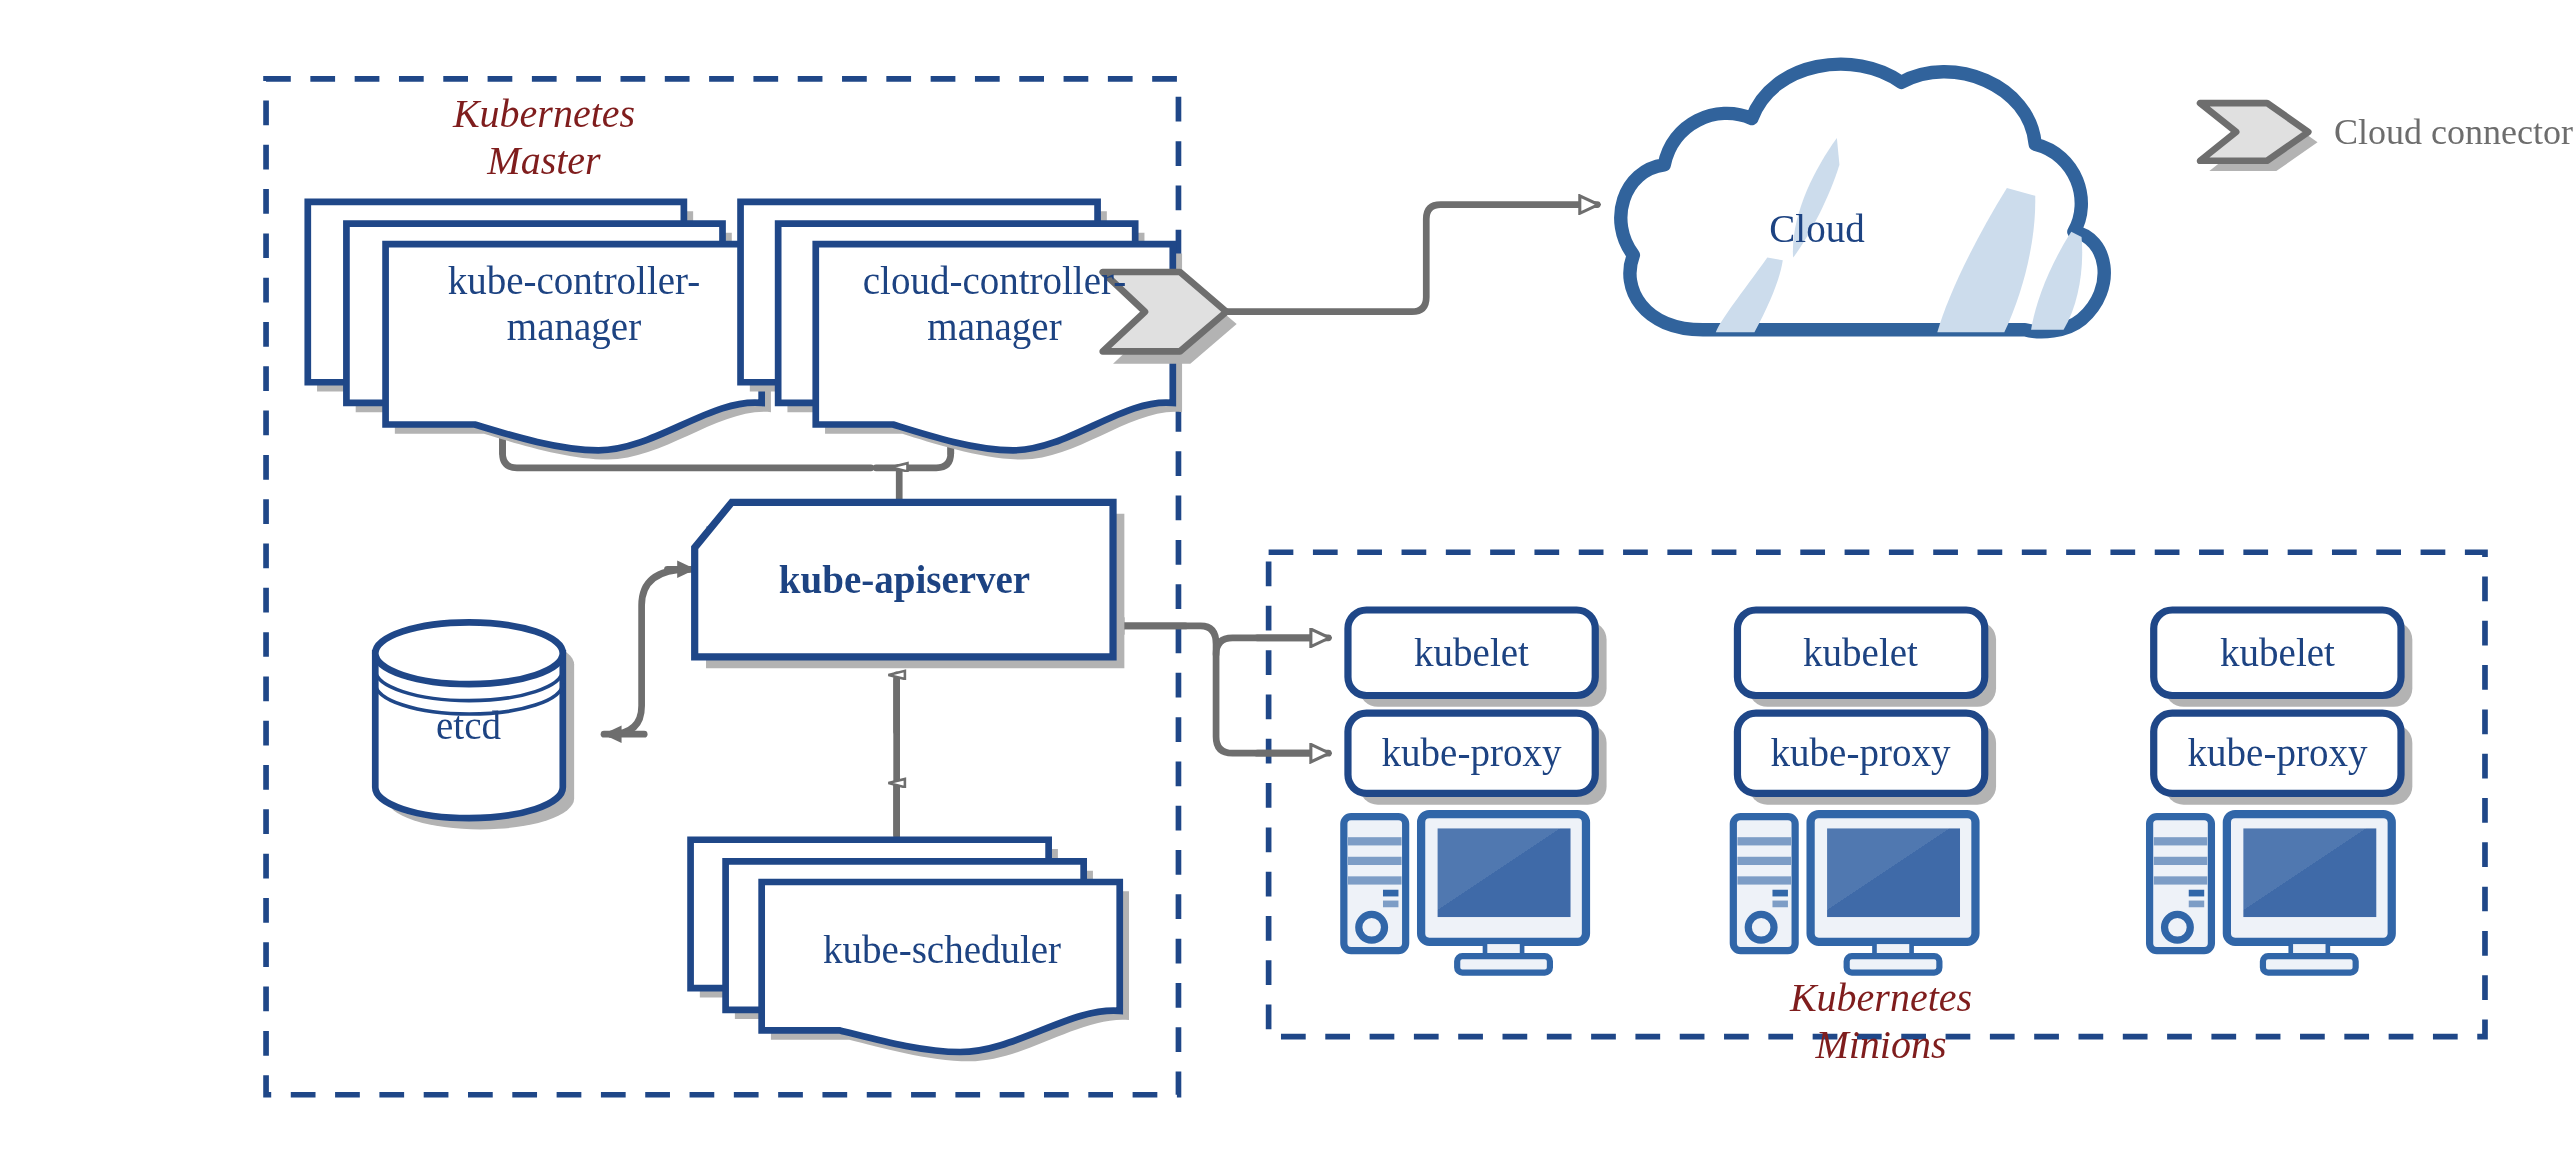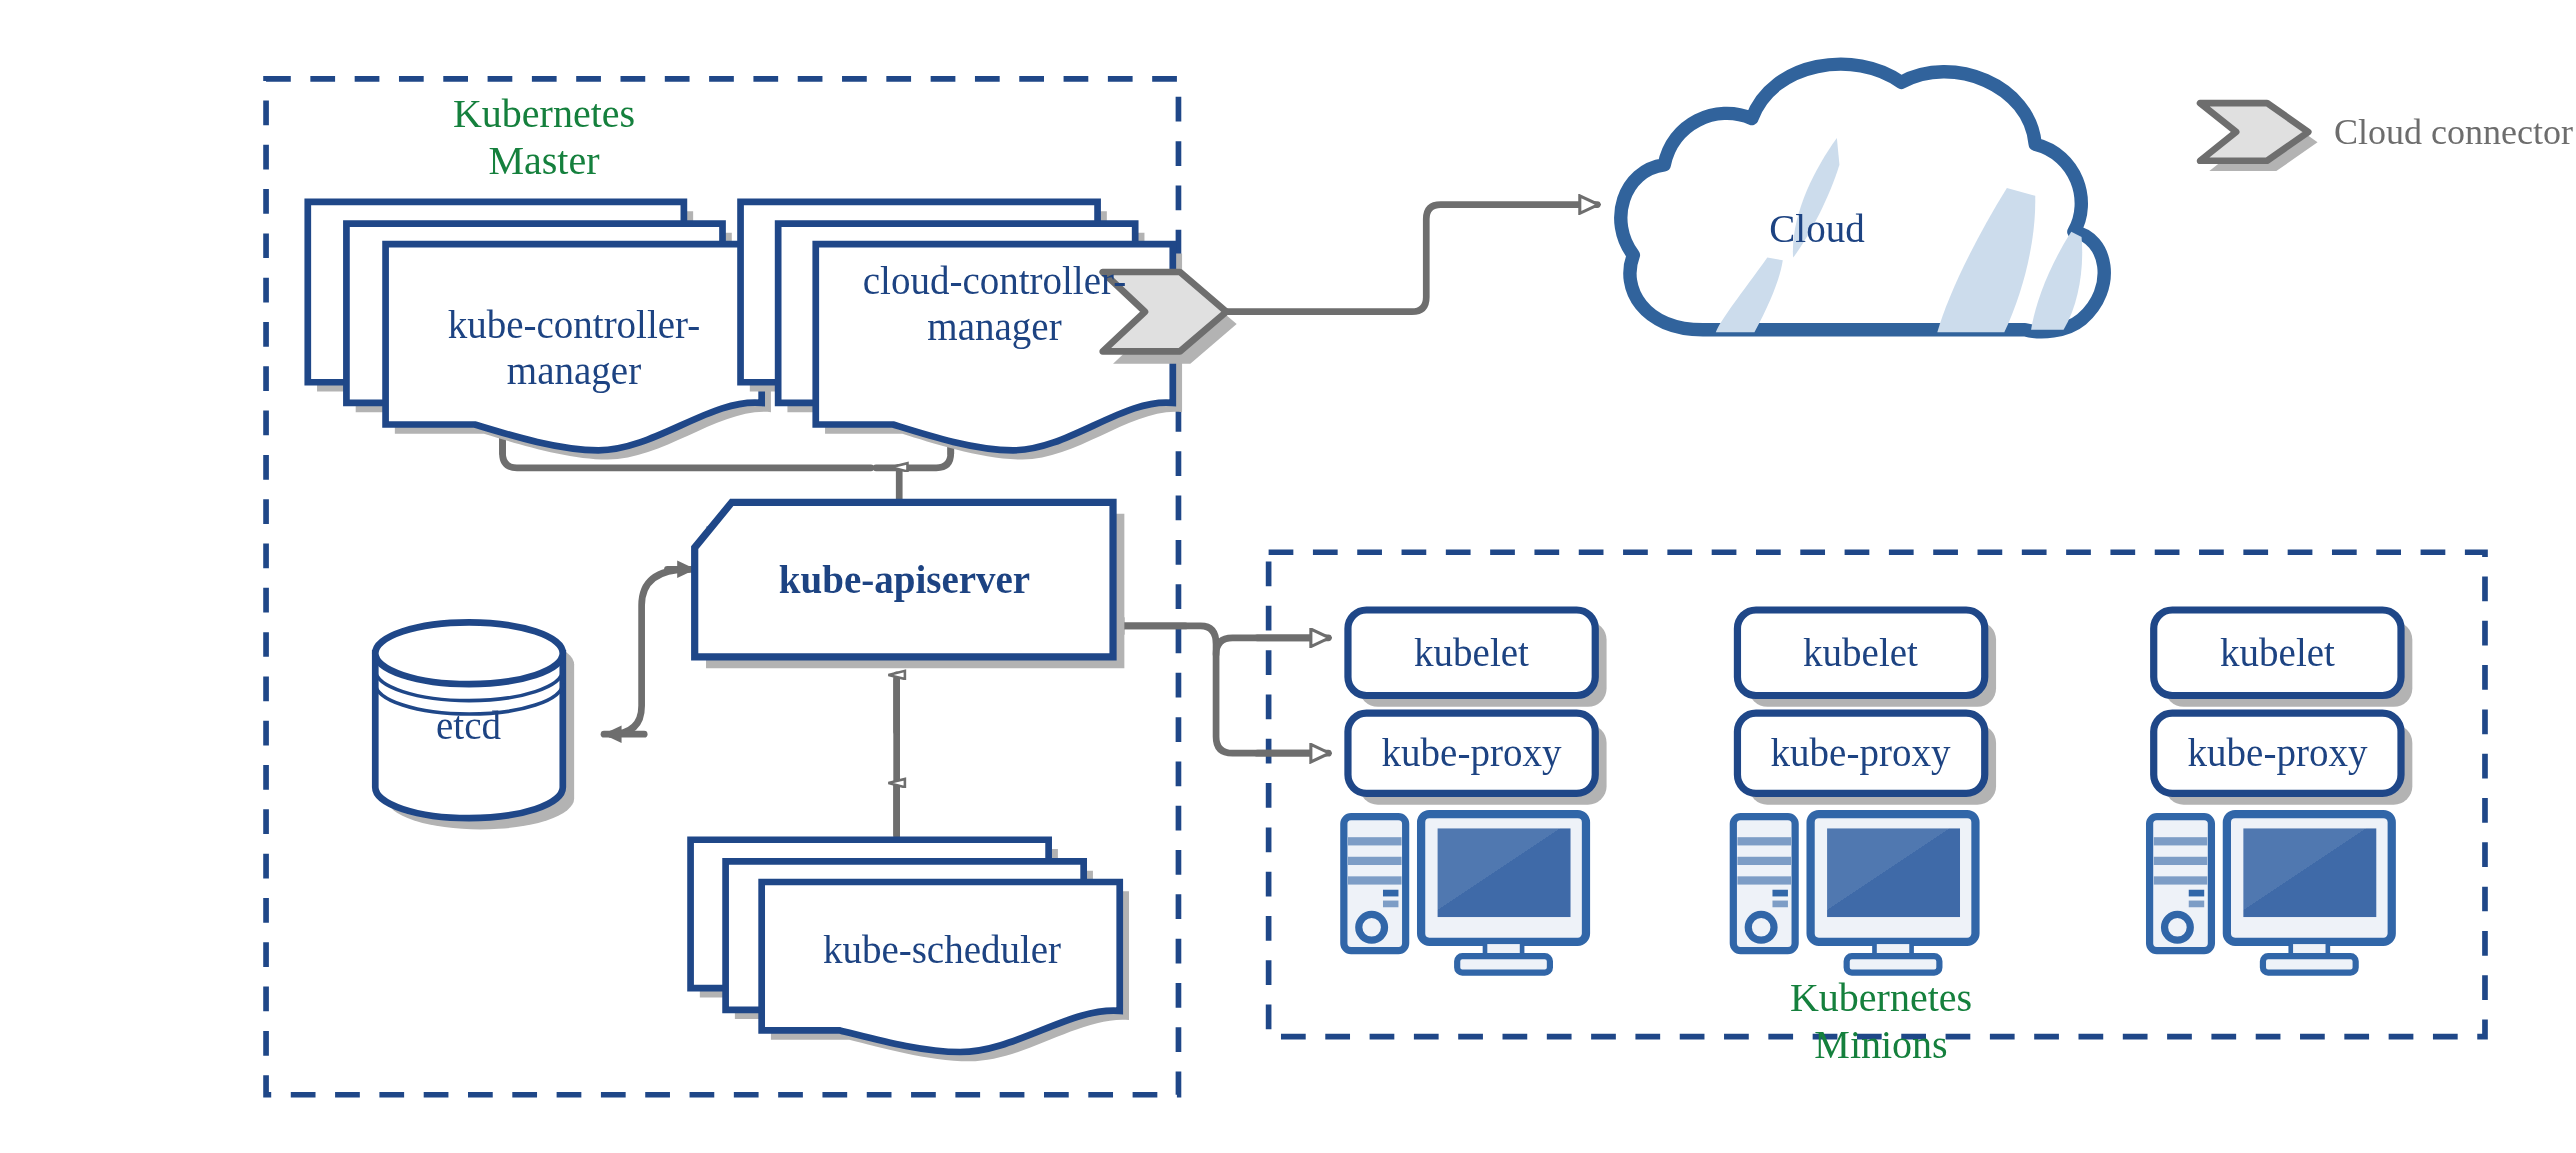--- a/index.html
+++ b/index.html
@@ -4,21 +4,21 @@
 <title>Kubernetes Architecture Diagram</title>
 <style>
   html,body{margin:0;padding:0;background:#ffffff;}
   body{
     font-family:"Liberation Serif","DejaVu Serif",serif;
     width:2665px;height:1153px;overflow:hidden;position:relative;
   }
   #stage{position:absolute;left:0;top:0;width:2665px;height:1153px;}
   #stage svg{position:absolute;left:0;top:0;}
   .lbl{position:absolute;text-align:center;line-height:1.18;white-space:pre-line;}
-  .t-group{font-size:40px;color:#15803d;}
+  .t-group{font-size:40px;color:#7f1d1d;font-style:italic;}
   .t-node{font-size:39px;color:#1d4382;}
   .t-legend{font-size:36px;color:#6d6d6d;text-align:left;}
 </style>
 </head>
 <body>
 
 <div id="stage">
 
 <svg width="2665" height="1153" viewBox="0 0 5172 2238" xmlns="http://www.w3.org/2000/svg">
   <defs>
@@ -201,21 +201,21 @@
       <rect x="4354" y="1608" width="258" height="172" fill="url(#screenGrad)"></rect>
       <rect x="4446" y="1828" width="72" height="32" fill="#eef2f8" stroke="#3166a8" stroke-width="9"></rect>
       <rect x="4392" y="1856" width="180" height="32" rx="10" fill="#eef2f8" stroke="#3166a8" stroke-width="12"></rect>
     </g>
   </g>
 </svg>
 
 <div class="lbl t-group" style="left:369px;top:90px;width:350px;">Kubernetes
 Master</div>
 
-<div class="lbl t-node" style="left:391px;top:258px;width:366px;margin-top:44px;">kube-controller-
+<div class="lbl t-node" style="left:391px;top:258px;width:366px;">kube-controller-
 manager</div>
 
 <div class="lbl t-node" style="left:817px;top:258px;width:355px;text-align:center;">cloud-controller-
 manager</div>
 
 <div class="lbl t-node" style="left:701px;top:557px;width:407px;font-weight:bold;">kube-apiserver</div>
 
 <div class="lbl t-node" style="left:376px;top:703px;width:185px;text-align:center;">etcd</div>
 
 <div class="lbl t-node" style="left:767px;top:927px;width:350px;">kube-scheduler</div>

